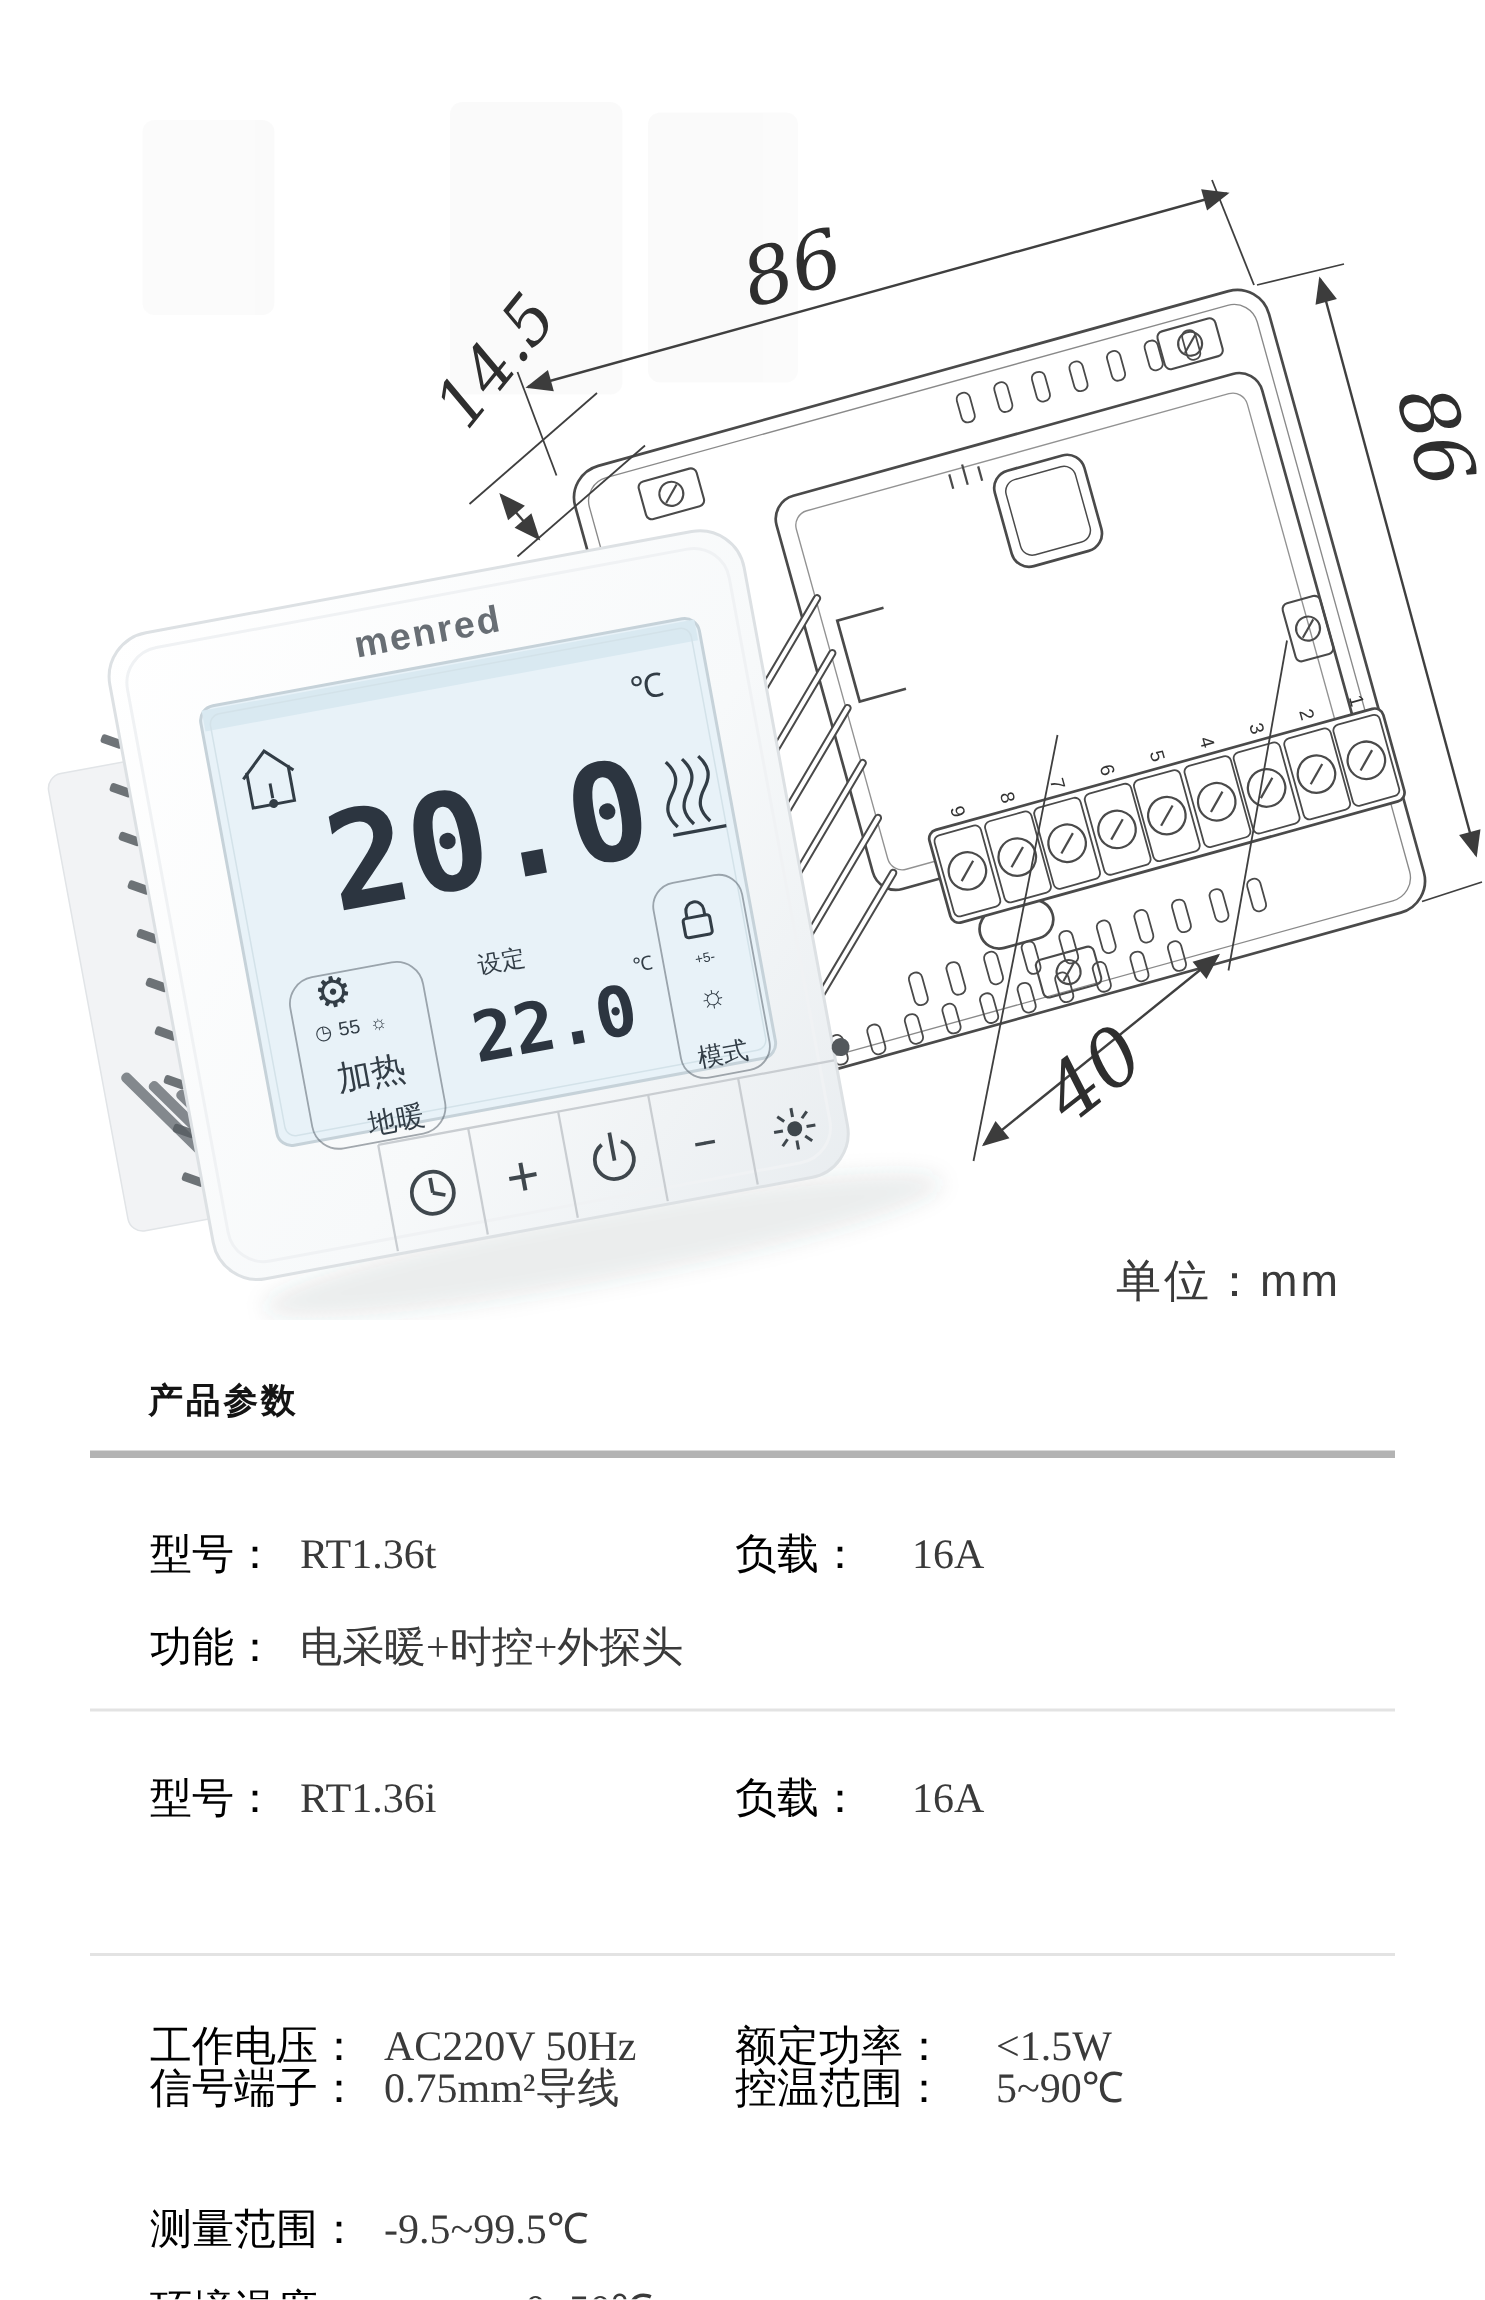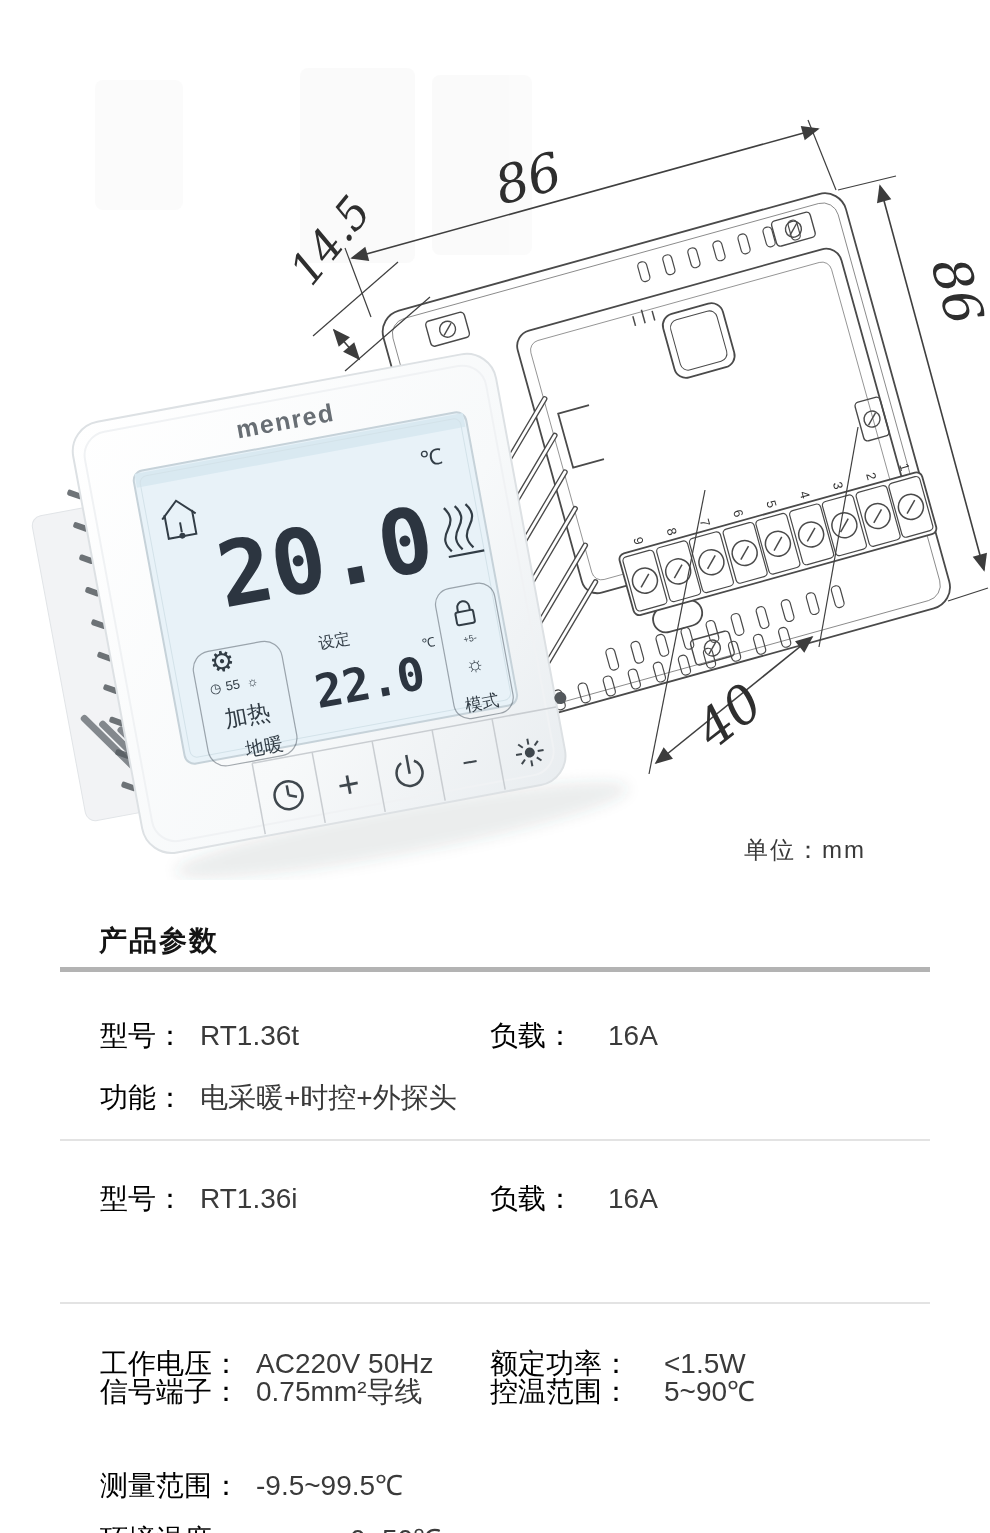--- a/index.html
+++ b/index.html
@@ -3,29 +3,29 @@
 <meta charset="utf-8">
 <style>
   html,body{margin:0;padding:0;background:#fff;}
   .page{position:relative;width:990px;height:1533px;background:#ffffff;overflow:hidden;
         font-family:"Liberation Sans",sans-serif;}
   svg{display:block;}
   
   .illu{position:absolute;left:0;top:0;}
   .dim-num{font-family:"DejaVu Serif",serif;font-style:italic;font-size:52px;fill:#2e2e2e;}
   .dim-num.small{font-size:44px;}
-  .unit-note{position:absolute;left:744px;top:834px;font-size:24px;color:#3a3a3a;letter-spacing:2px;}
+  .unit-note{position:absolute;left:744px;top:834px;font-size:30px;color:#3a3a3a;letter-spacing:2px;}
   
-  .sec-title{position:absolute;left:99px;top:899px;font-size:28px;font-weight:700;color:#141414;letter-spacing:2px;}
+  .sec-title{position:absolute;left:99px;top:899px;font-size:23px;font-weight:700;color:#141414;letter-spacing:2px;}
   .divider{position:absolute;left:60px;width:870px;}
   .divider.strong{top:967px;height:5px;background:#b3b3b3;}
   .divider.light{height:2px;background:#e3e3e3;}
   .spec-row{position:absolute;left:100px;width:830px;height:40px;font-size:28px;line-height:40px;white-space:nowrap;}
   .spec-row .lbl{color:#000000;}
-  .spec-row .val{color:#3a3a3a;margin-left:16px;}
+  .spec-row .val{color:#3a3a3a;margin-left:16px;font-family:Liberation Serif, serif;}
   .spec-row .cell2{position:absolute;left:390px;top:0;}
   .spec-row .cell2 .val{margin-left:34px;}
   .spec-row .val.offset-far{margin-left:110px;}
   
   .lcd-digit{font-family:"DejaVu Sans Mono",monospace;font-weight:bold;fill:#2c3540;}
   .lcd-cjk{fill:#323d46;}
   .glyph{fill:#323d46;}
 </style>
 </head>
 <body>

